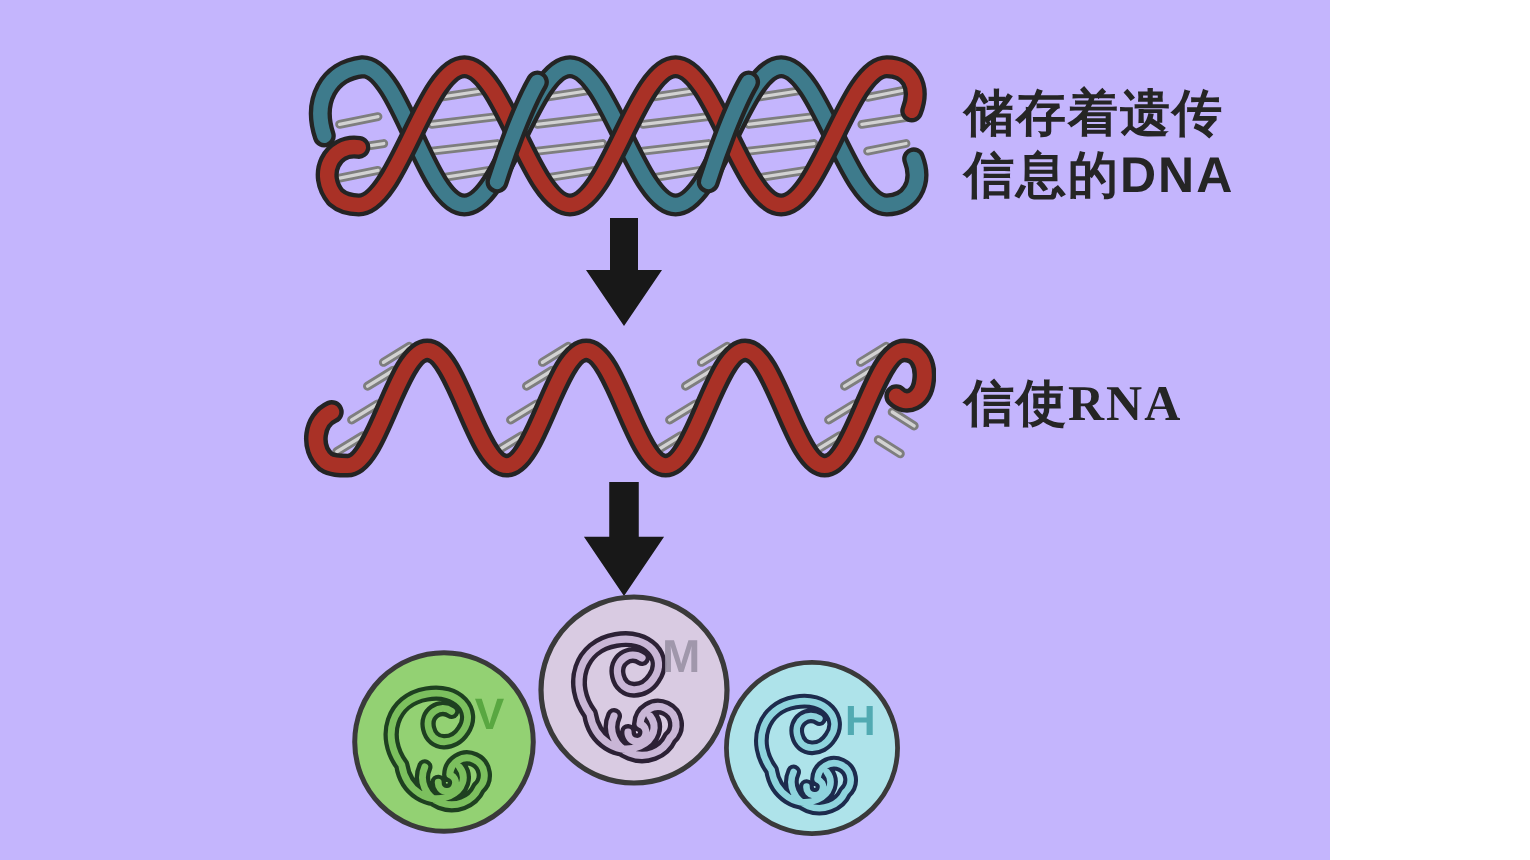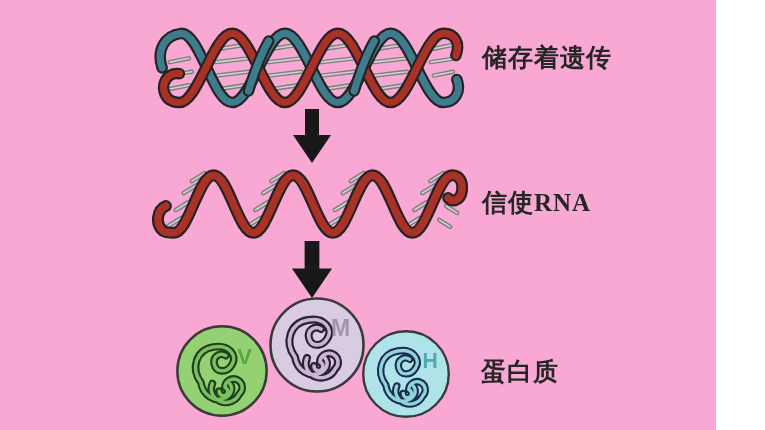--- a/index.html
+++ b/index.html
@@ -1,19 +1,19 @@
 <!DOCTYPE html>
 <html><head>
 <meta charset="utf-8">
 <style>
   html,body{margin:0;padding:0;background:#ffffff;}
   #stage{
     position:relative;
-    width:716px;height:430px;
-    background:#f9a8d4;
+    width:665px;height:430px;
+    background:#c4b5fd;
     overflow:hidden;
     font-family:"Liberation Sans","DejaVu Sans",sans-serif;
   }
   .abs{position:absolute;}
   .label{
     color:#252525;
     font-size:25px;
     font-weight:600;
     line-height:31px;
     letter-spacing:1px;
@@ -108,20 +108,21 @@
     <g>
       <path class="strand-outline" d="M 102,76 C 107,60 116,36 123,24"></path>
       <path class="strand-color" d="M 102,76 C 107,60 116,36 123,24" stroke="#3e7b8c"></path>
       <path class="strand-outline" d="M 212,76 C 217,60 226,36 233,24"></path>
       <path class="strand-color" d="M 212,76 C 217,60 226,36 233,24" stroke="#3e7b8c"></path>
     </g>
   </svg>
 
   <div class="abs label" style="left:482px;top:42px;">
     <div>储存着遗传</div>
+    <div>信息的DNA</div>
   </div>
 
   <svg class="abs" style="left:287px;top:109px;" width="50" height="55" viewBox="0 0 50 55">
     <polygon points="18,0 32,0 32,26 44,26 25,54 6,26 18,26" fill="#181818"></polygon>
   </svg>
 
   <svg class="abs" style="left:150px;top:162px;" width="318" height="84" viewBox="0 0 320 84">
 
     <g>
       <g>
@@ -204,15 +205,14 @@
 
   <svg class="abs" style="left:360px;top:328px;" width="92" height="92" viewBox="0 0 100 100">
     <circle class="cell-circle" cx="50" cy="50" r="46.5" fill="#aee3ea"></circle>
     <g>
       <path class="knot-outline" d="M28,62 C17,47 23,28 41,25 C57,22 67,34 60,44 C55,52 44,52 42,43 C40,35 48,30 54,34 M28,62 C30,75 42,83 53,78 C60,75 62,68 58,63 M40,63 a15,14 0 1 0 28,11 a9,9 0 1 0 -15,-7 a4.5,4.5 0 1 1 -6,4" stroke="#1d2b4d"></path>
       <path class="knot-inner" d="M28,62 C17,47 23,28 41,25 C57,22 67,34 60,44 C55,52 44,52 42,43 C40,35 48,30 54,34 M28,62 C30,75 42,83 53,78 C60,75 62,68 58,63 M40,63 a15,14 0 1 0 28,11 a9,9 0 1 0 -15,-7 a4.5,4.5 0 1 1 -6,4" stroke="#8ed4dd"></path>
     </g>
     <text class="cell-letter" x="68" y="43" fill="#48a4ad">H</text>
   </svg>
 
-  <div class="abs label" style="left:481px;top:356px;">蛋白质</div>
 
 </div>
 
 </body></html>

